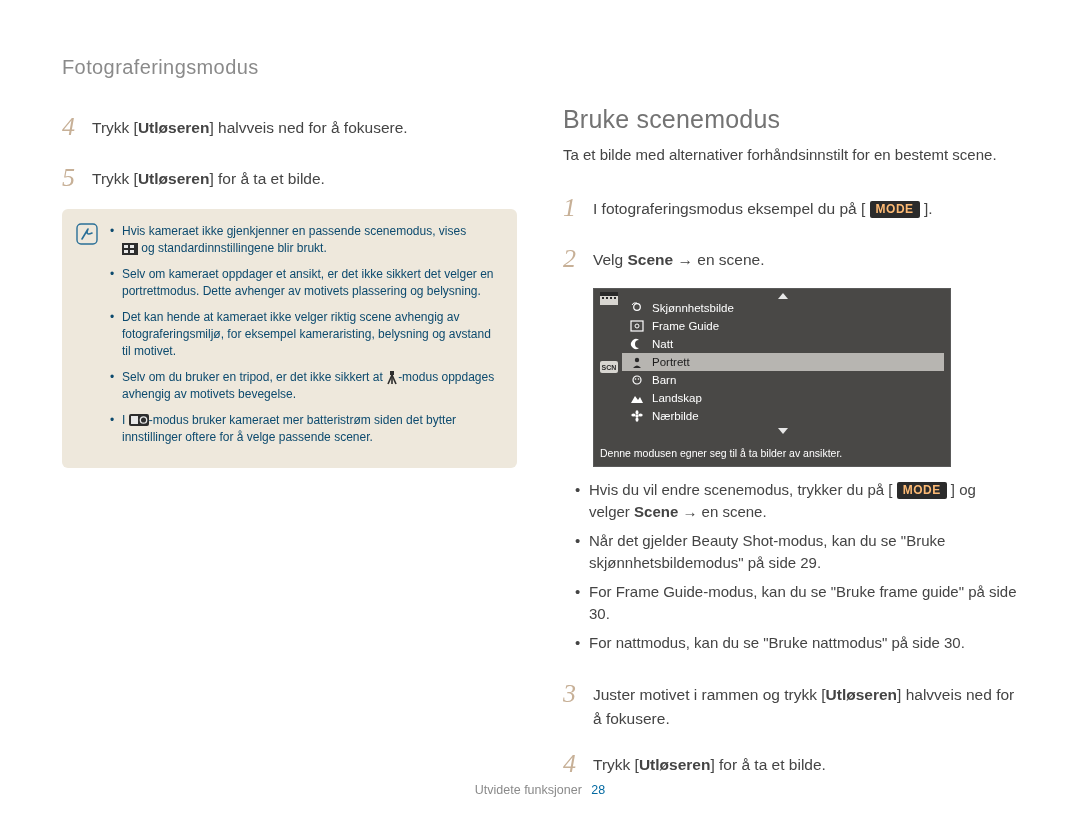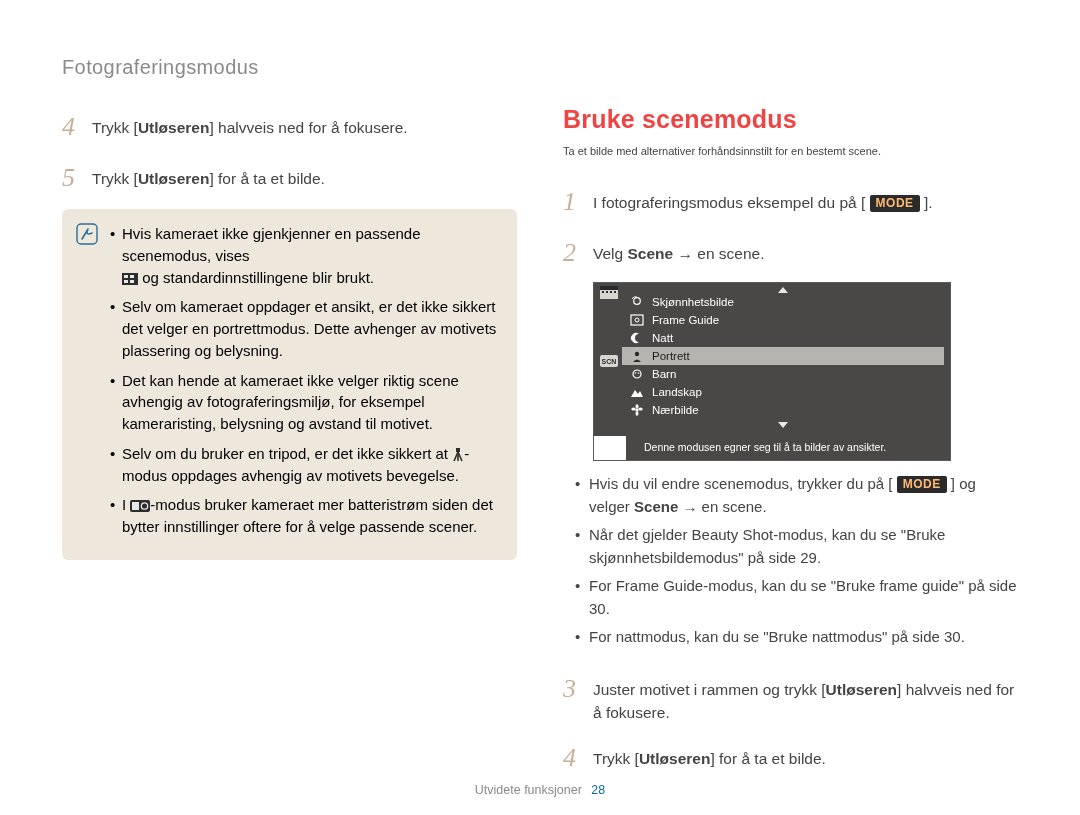--- a/index.html
+++ b/index.html
@@ -9,37 +9,37 @@
   .columns { display: flex; gap: 46px; }
   .col { flex: 1 1 0; min-width: 0; }
   .step { display:flex; align-items:baseline; margin-bottom: 12px; font-size: 15.5px; line-height: 1.5; color: #444; }
   .step .bignum { font-style: italic; font-size: 26px; color: #c7b097; font-weight: 400; width: 26px; display:inline-block; margin-right: 4px; position:relative; top:2px; font-family: "Times New Roman", serif;}
   .step .body { flex: 1; }
   .b { font-weight: 700; }
   .modechip { display:inline-block; background:#2b2b2b; color:#fdba74; font-weight:700; font-size:12px; padding:2px 6px 3px; border-radius:2px; letter-spacing:0.5px; line-height:1; position:relative; top:-1px; }
   .note-box { background:#eee8dc; border-radius:6px; padding:14px 18px 14px 14px; margin-top: 14px; display:flex; gap:12px; }
   .note-icon { flex:0 0 22px; height:22px; }
   .note-icon svg { display:block; }
-  .note-list { list-style:none; font-size:15px; line-height:1.45; color:#000000; }
+  .note-list { list-style:none; font-size:12px; line-height:1.45; color:#0c4a6e; }
   .note-list li { position:relative; padding-left:12px; margin-bottom:8px; }
   .note-list li::before { content:"•"; position:absolute; left:0; top:0; }
   .inline-icon { display:inline-block; vertical-align:middle; }
   .inline-icon.grid4 svg, .inline-icon.tripod svg, .inline-icon.smart svg { display:block; }
-  .h2title { font-size: 25px; color:#ef4444; font-weight:700; margin-bottom: 10px; letter-spacing:0.2px; }
-  .intro { font-size: 11px; color:#444; margin-bottom: 20px; line-height:1.45; }
+  .h2title { font-size: 25px; color:#737373; font-weight:400; margin-bottom: 10px; letter-spacing:0.2px; }
+  .intro { font-size: 15px; color:#444; margin-bottom: 20px; line-height:1.45; }
   .scene-widget { width: 358px; margin: 6px 0 12px 30px; border:1px solid #5a5a5a; }
   .scene-top { background:#494846; padding:4px 6px 6px; position:relative; }
   .scene-top .triangle-up, .scene-top .triangle-down { width:0;height:0;border-left:5px solid transparent;border-right:5px solid transparent; margin-left:auto;margin-right:auto;}
   .scene-top .triangle-up { border-bottom:6px solid #e8e8e8; }
   .scene-bottom-tri { border-top:6px solid #e8e8e8; width:0;height:0;border-left:5px solid transparent;border-right:5px solid transparent; margin:3px auto 2px;}
   .scene-row { display:flex; align-items:center; font-size:11.5px; color:#fff; padding:2px 6px; }
   .scene-row .sicon { width:18px; height:14px; display:flex; align-items:center; justify-content:center; margin-right:6px;}
   .scene-row.selected { background:#b7b5b1; }
   .scene-row.selected .slabel { color:#1d1d1d; }
-  .scene-foot { background:#494846; color:#fff; font-size:10.5px; padding:4px 18px 6px; line-height:1.35;margin-left:32px; }
+  .scene-foot { background:#494846; color:#fff; font-size:10.5px; padding:4px 6px 6px; line-height:1.35; }
   .left-icon-stack { position:absolute; left:6px; top:3px; display:flex; flex-direction:column; gap:0; }
   .bullets { list-style:none; margin: 10px 0 18px 12px; }
   .bullets li { position:relative; padding-left:14px; font-size:15px; line-height:1.5; color:#444; margin-bottom:6px; }
   .bullets li::before { content:"•"; position:absolute; left:0; top:0; }
   .footer { position:absolute; bottom:18px; left:0; right:0; text-align:center; font-size:12.5px; color:#8a8a8a; }
   .footer .pagenum { margin-left:6px; color:#0369a1; }
 </style>
 </head>
 <body>
 

